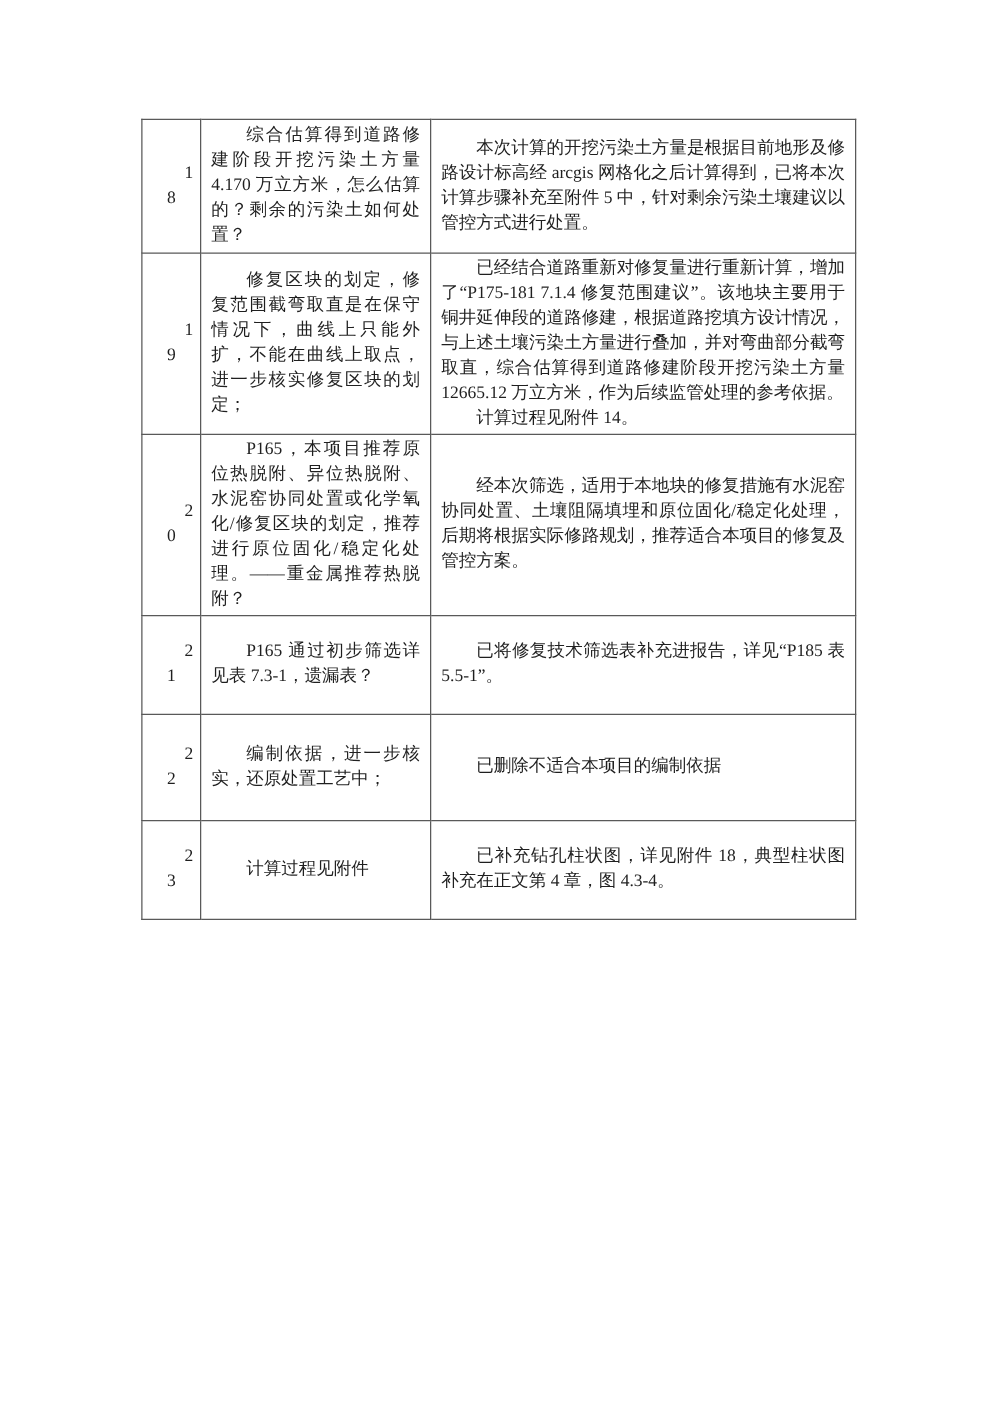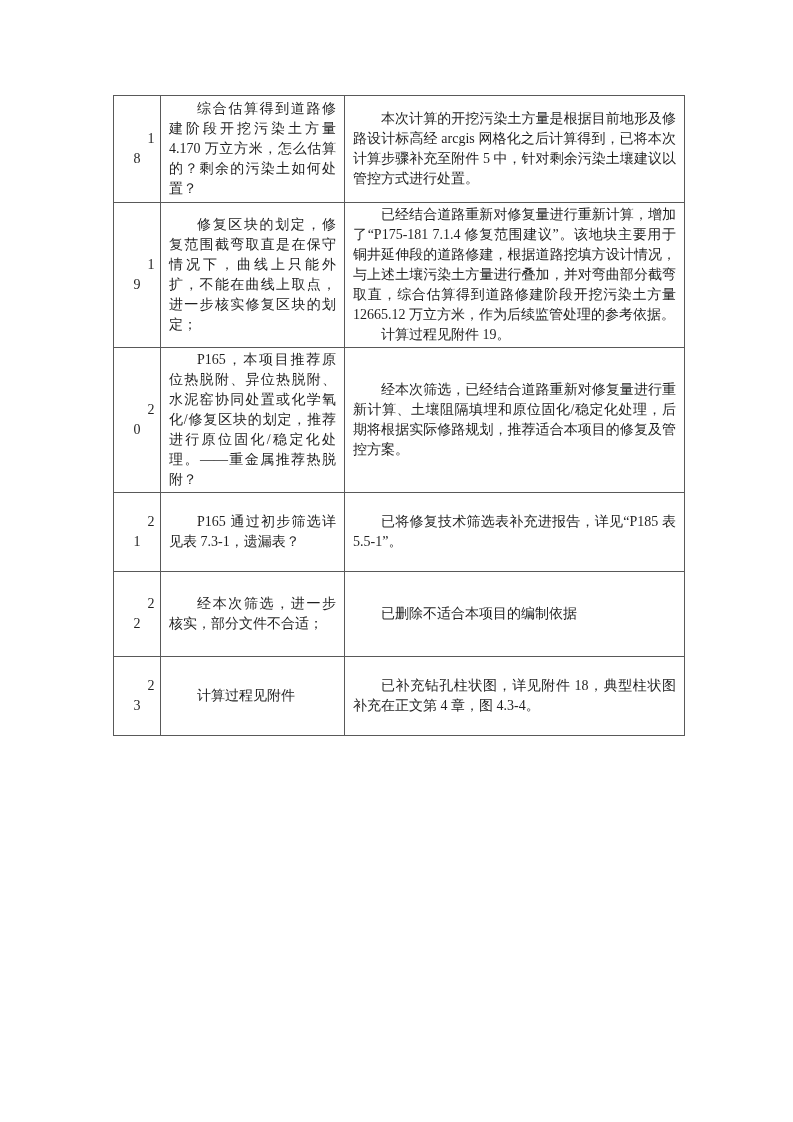--- a/index.html
+++ b/index.html
@@ -88,34 +88,34 @@
         <tr class="h-19">
           <td class="num">
             <div class="num-line1">1</div>
             <div class="num-line2">9</div>
           </td>
           <td class="comment">
             <p class="para">修复区块的划定，修复范围截弯取直是在保守情况下，曲线上只能外扩，不能在曲线上取点，进一步核实修复区块的划定；</p>
           </td>
           <td class="response">
             <p class="para">已经结合道路重新对修复量进行重新计算，增加了“P175-181 7.1.4 修复范围建议”。该地块主要用于铜井延伸段的道路修建，根据道路挖填方设计情况，与上述土壤污染土方量进行叠加，并对弯曲部分截弯取直，综合估算得到道路修建阶段开挖污染土方量 12665.12 万立方米，作为后续监管处理的参考依据。</p>
-            <p class="para">计算过程见附件 19。</p>
+            <p class="para">计算过程见附件 14。</p>
           </td>
         </tr>
 
         <tr class="h-20">
           <td class="num">
             <div class="num-line1">2</div>
             <div class="num-line2">0</div>
           </td>
           <td class="comment">
             <p class="para">P165，本项目推荐原位热脱附、异位热脱附、水泥窑协同处置或化学氧化/修复区块的划定，推荐进行原位固化/稳定化处理。——重金属推荐热脱附？</p>
           </td>
           <td class="response">
-            <p class="para">经本次筛选，已经结合道路重新对修复量进行重新计算、土壤阻隔填埋和原位固化/稳定化处理，后期将根据实际修路规划，推荐适合本项目的修复及管控方案。</p>
+            <p class="para">经本次筛选，适用于本地块的修复措施有水泥窑协同处置、土壤阻隔填埋和原位固化/稳定化处理，后期将根据实际修路规划，推荐适合本项目的修复及管控方案。</p>
           </td>
         </tr>
 
         <tr class="h-21">
           <td class="num">
             <div class="num-line1">2</div>
             <div class="num-line2">1</div>
           </td>
           <td class="comment">
             <p class="para">P165 通过初步筛选详见表 7.3-1，遗漏表？</p>
@@ -124,21 +124,21 @@
             <p class="para">已将修复技术筛选表补充进报告，详见“P185 表 5.5-1”。</p>
           </td>
         </tr>
 
         <tr class="h-22">
           <td class="num">
             <div class="num-line1">2</div>
             <div class="num-line2">2</div>
           </td>
           <td class="comment">
-            <p class="para">经本次筛选，进一步核实，部分文件不合适；</p>
+            <p class="para">编制依据，进一步核实，还原处置工艺中；</p>
           </td>
           <td class="response">
             <p class="para">已删除不适合本项目的编制依据</p>
           </td>
         </tr>
 
         <tr class="h-23">
           <td class="num">
             <div class="num-line1">2</div>
             <div class="num-line2">3</div>

